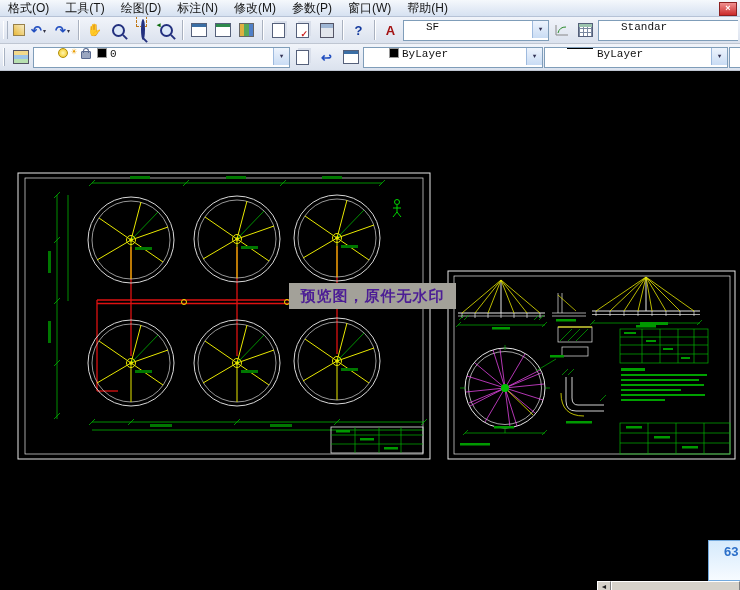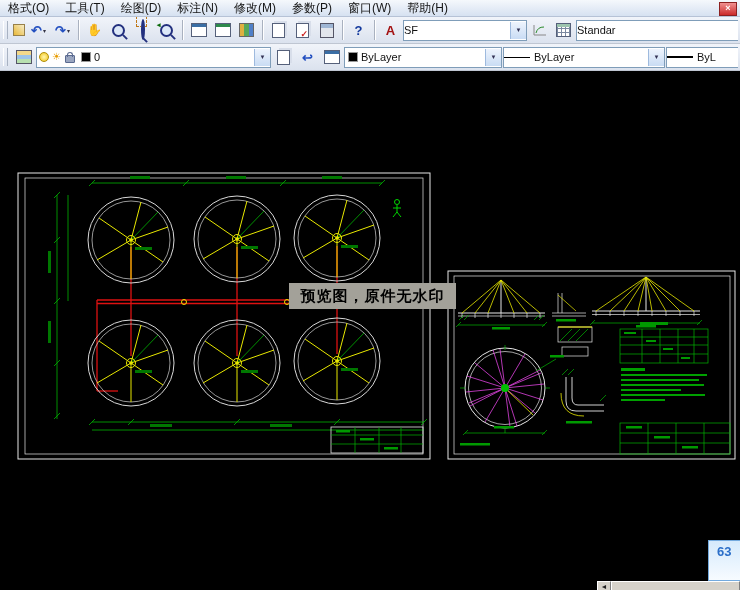--- a/index.html
+++ b/index.html
@@ -46,46 +46,46 @@
              repeating-linear-gradient(#8a93a5 0 1px,transparent 1px 4px);}
   .mini-grid{width:13px;height:12px;border:1px solid #55607a;
              background:linear-gradient(#9cc4ae 0 3px,transparent 3px),
              repeating-linear-gradient(90deg,#7a88a0 0 1px,transparent 1px 4px),
              repeating-linear-gradient(#7a88a0 0 1px,transparent 1px 4px);background-color:#fff;}
   .mini-dim{width:16px;height:14px;}
   .mini-layers{width:14px;height:12px;border:1px solid #556;background:
                linear-gradient(180deg,#f3d98a 0 4px,#9cc4e8 4px 8px,#b8e0b0 8px);}
 
   
-  .combo{height:19px;background:#fff;border:1px solid #7f9db9;display:flex;align-items:center;
-         font-size:11px;color:#111;padding-left:0;flex:0 0 auto;overflow:hidden;}
+  .combo{height:19px;background:#fff;border:1px solid #7f9db9;display:flex;align-items:flex-start;
+         font-size:11px;color:#111;padding-left:22px;flex:0 0 auto;overflow:hidden;font-family:Liberation Mono, monospace;}
   .combo-val{white-space:nowrap;overflow:hidden;flex:1;}
   .combo-btn{width:15px;height:17px;margin-left:auto;background:linear-gradient(#eef4fd,#c9dcf4);
              border-left:1px solid #9ebade;font-size:6px;color:#335;display:flex;align-items:center;
              justify-content:center;flex:0 0 auto;}
   .combo-flex{flex:1 1 auto;min-width:0;border-right:none;}
   .mini-bulb{width:8px;height:8px;border-radius:50%;background:radial-gradient(#fff6b0,#f2c212);
              border:1px solid #b08e08;margin:0 2px;flex:0 0 auto;}
   .glyph-sun{color:#e89c00;font-size:10px;line-height:10px;margin:0 1px;flex:0 0 auto;}
   .mini-lock{width:8px;height:6px;background:#9aa6c0;border:1px solid #5a6a90;border-radius:1px;
              position:relative;margin:3px 3px 0 3px;flex:0 0 auto;}
   .mini-lock::before{content:"";position:absolute;top:-4px;left:1px;width:4px;height:4px;
              border:1px solid #5a6a90;border-bottom:none;border-radius:3px 3px 0 0;}
   .mini-swatch{width:8px;height:8px;background:#000;border:1px solid #9a9a9a;margin:0 3px;flex:0 0 auto;}
   .lt-line{width:26px;height:1px;background:#000;margin-right:4px;flex:0 0 auto;}
 
   
   .canvas{position:relative;width:740px;height:510px;background:#000;z-index:1;}
   .canvas svg{position:absolute;left:0;top:0;}
   .watermark{position:absolute;left:289px;top:212px;width:167px;height:26px;background:#a3a199;
-             color:#000000;display:flex;align-items:center;justify-content:center;
+             color:#4c1d95;display:flex;align-items:center;justify-content:center;
              font-family:"Liberation Serif",serif;font-size:15px;font-weight:bold;letter-spacing:1px;}
   .popup{position:absolute;right:0;top:469px;width:32px;height:41px;box-sizing:border-box;
          background:linear-gradient(#d5eafc,#f7fbff);border:1px solid #74aade;border-right:none;
-         color:#2b6fc9;font-size:13px;font-weight:bold;padding:3px 0 0 8px;}
+         color:#2b6fc9;font-size:13px;font-weight:bold;padding:3px 0 0 15px;}
 
   
   .bottombar{height:12px;background:#000;position:relative;}
   .hscroll{position:absolute;left:597px;top:0;width:143px;height:12px;display:flex;background:#ece9e2;}
   .scroll-btn{width:14px;height:12px;box-sizing:border-box;background:#d6d2ca;border:1px solid;
               border-color:#fff #7f7f7f #7f7f7f #fff;font-size:7px;line-height:9px;text-align:center;color:#222;}
   .scroll-thumb{flex:1;box-sizing:border-box;background:#d6d2ca;border:1px solid;
                 border-color:#fff #7f7f7f #7f7f7f #fff;}
 </style>
 </head>

